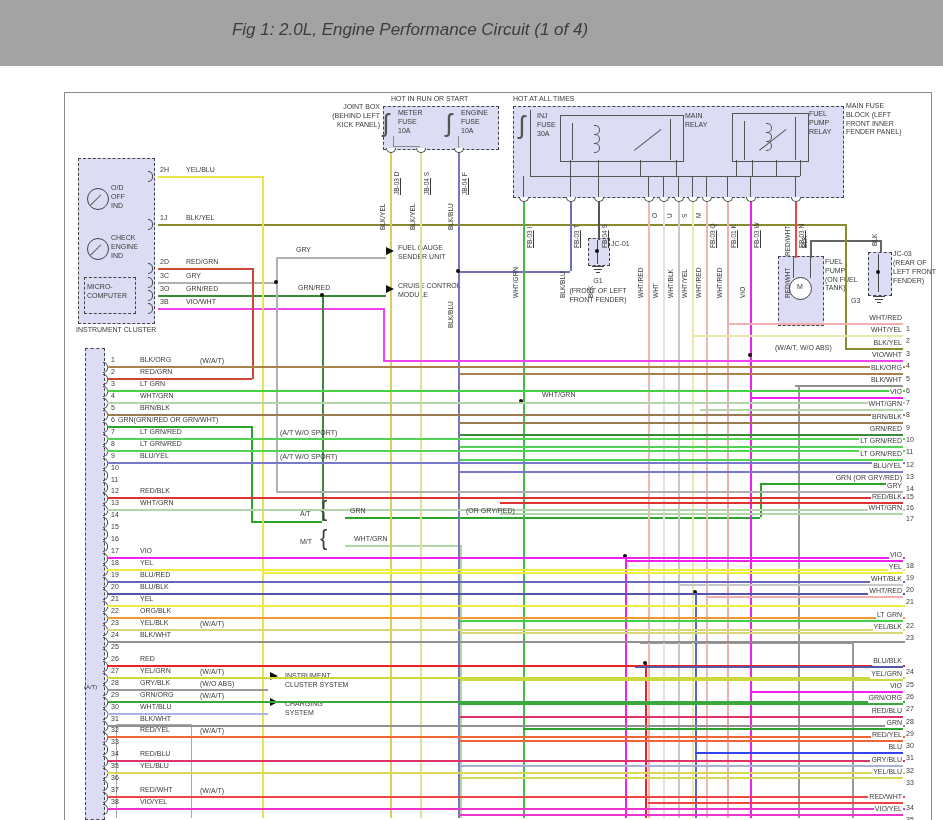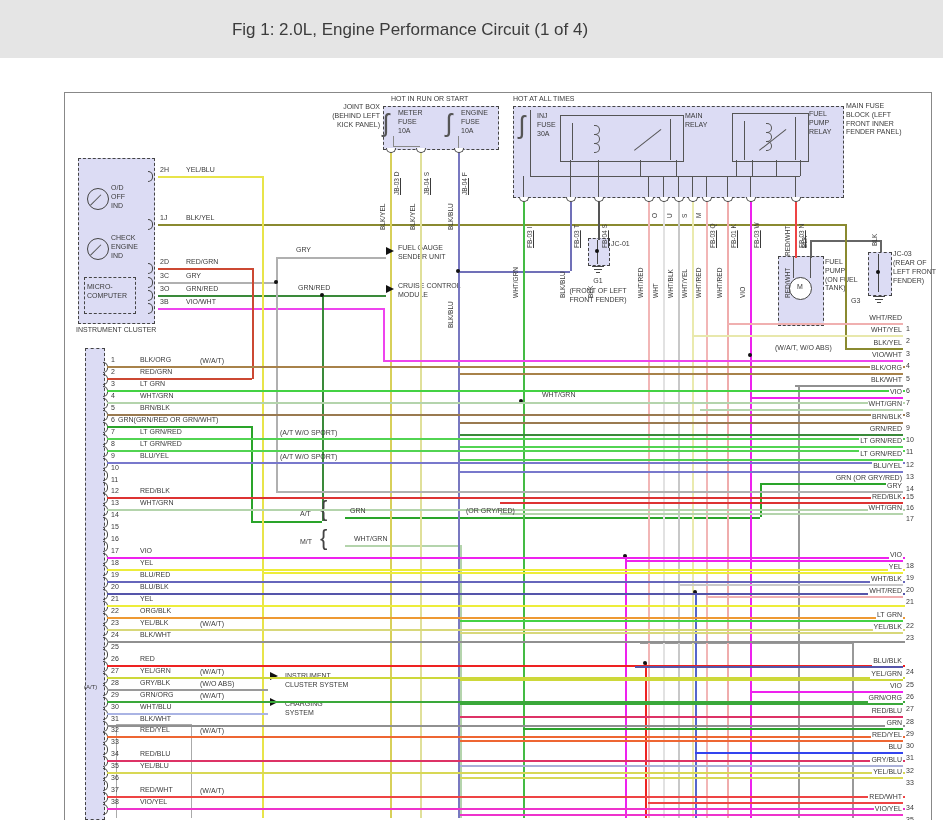--- a/index.html
+++ b/index.html
@@ -1,18 +1,18 @@
 <!DOCTYPE html>
 <html><head>
 <meta charset="utf-8">
 <style>
   html,body{margin:0;padding:0;background:#fff;}
   #page{position:relative;width:943px;height:820px;overflow:hidden;background:#fff;
         font-family:"Liberation Sans",sans-serif;color:#3a3a3a;}
-  #hdr{position:absolute;left:0;top:0;width:943px;height:58px;background:#e5e5e5;}
+  #hdr{position:absolute;left:0;top:0;width:943px;height:66px;background:#a3a3a3;font-style:italic;}
   #hdr .title{position:absolute;left:0;top:20px;width:820px;text-align:center;
         font-size:17px;color:#3c3c3c;}
   #cv{position:absolute;left:64px;top:92px;width:866px;height:760px;background:#fff;
         border:1px solid #888;}
   .box{position:absolute;border:1px dashed #444;background:#dcdcf4;}
   .sbox{position:absolute;border:1px solid #555;background:transparent;}
   .t{position:absolute;font-size:7px;line-height:1.25;color:#3a3a3a;white-space:normal;}
   .tr{text-align:right;}.tc{text-align:center;}
   .wbg{background:#fff;padding:0 1px;white-space:nowrap;}
   .hw{position:absolute;height:2px;}

